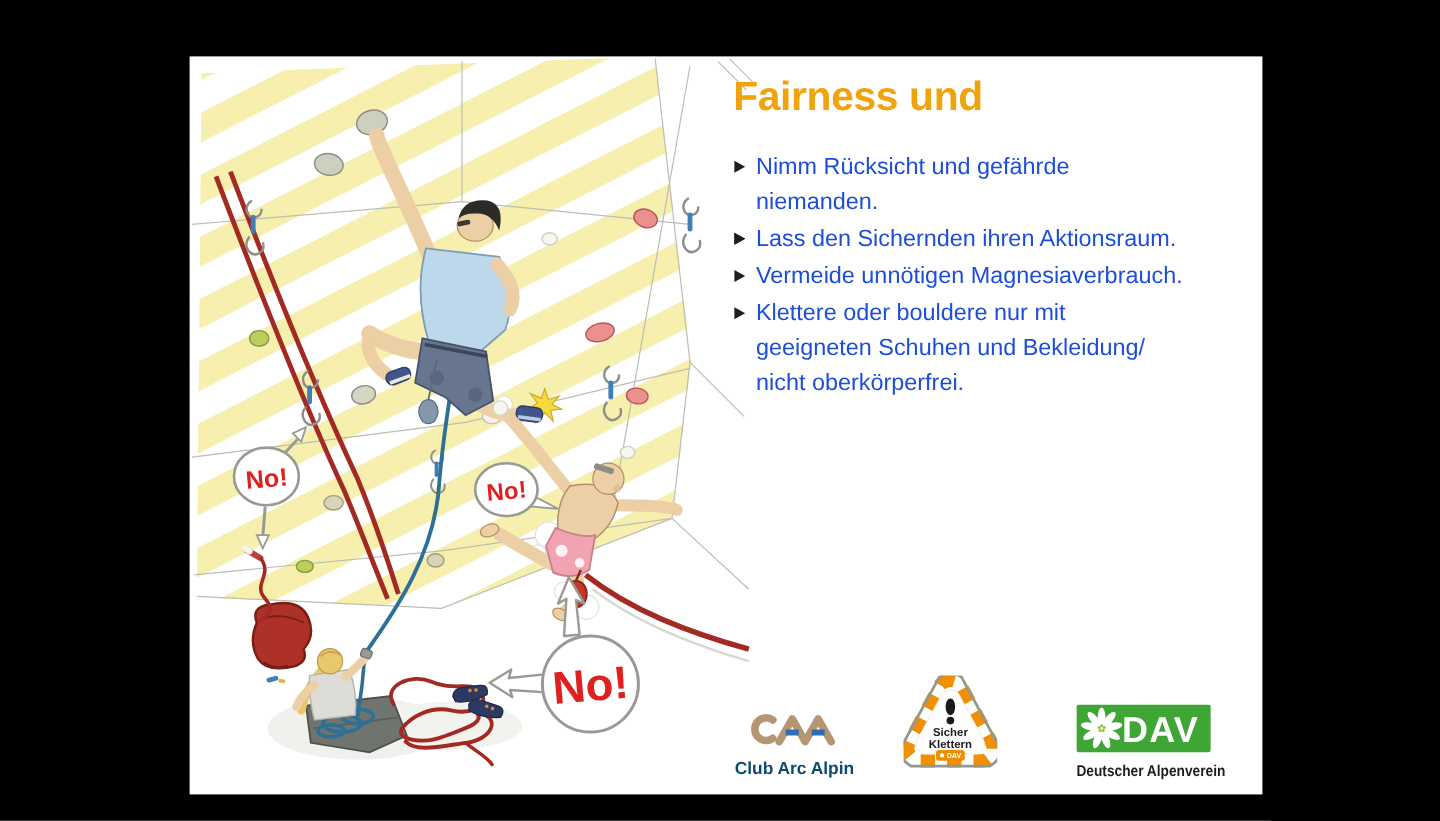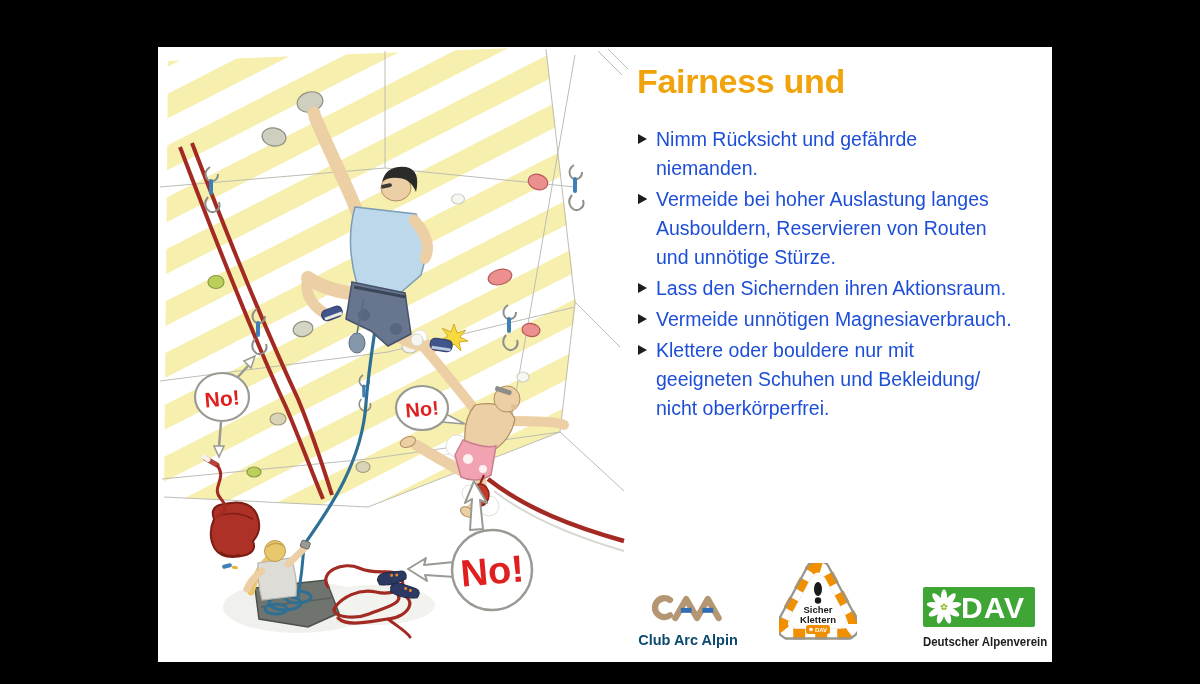--- a/index.html
+++ b/index.html
@@ -3,21 +3,21 @@
 <meta charset="utf-8">
 <style>
   html,body{margin:0;padding:0;}
   body{
     width:1200px;height:684px;background:#000;position:relative;overflow:hidden;
     font-family:"Liberation Sans",sans-serif;
   }
   .poster{position:absolute;left:158px;top:47px;width:894px;height:615px;background:#fff;}
   .illu{position:absolute;left:0;top:0;width:480px;height:615px;}
   
-  .content{position:absolute;left:479px;top:0;width:406px;height:615px;}
+  .content{position:absolute;left:453px;top:0;width:406px;height:615px;}
   .title{margin:13px 0 0 0;font-size:34px;line-height:43px;font-weight:bold;
          color:#F0A30A;letter-spacing:-0.3px;}
   .t-line{display:block;}
   .bullets{list-style:none;margin:22px 0 0 0;padding:0;font-size:19.5px;line-height:29px;color:#1d4ed8;}
   .bullets li{position:relative;padding-left:19px;margin:0 0 2px 0;}
   .tri{position:absolute;left:1px;top:9px;width:0;height:0;
        border-left:9px solid #1d1d1b;border-top:5.5px solid transparent;border-bottom:5.5px solid transparent;}
   .bline{display:block;white-space:nowrap;}
   
   .logos{position:absolute;left:0;top:516px;width:406px;height:95px;}
@@ -241,26 +241,20 @@
     </h1>
 
     <ul class="bullets">
       <li>
         <span class="tri"></span>
         <span class="bline">Nimm Rücksicht und gefährde</span>
         <span class="bline">niemanden.</span>
       </li>
       <li>
         <span class="tri"></span>
-      </li>
-      <li>
-        <span class="tri"></span>
-        <span class="bline">Vermeide bei hoher Auslastung langes</span>
-        <span class="bline">Ausbouldern, Reservieren von Routen</span>
-        <span class="bline">und unnötige Stürze.</span>
       </li>
       <li>
         <span class="tri"></span>
         <span class="bline">Lass den Sichernden ihren Aktionsraum.</span>
       </li>
       <li>
         <span class="tri"></span>
         <span class="bline">Vermeide unnötigen Magnesiaverbrauch.</span>
       </li>
       <li>

